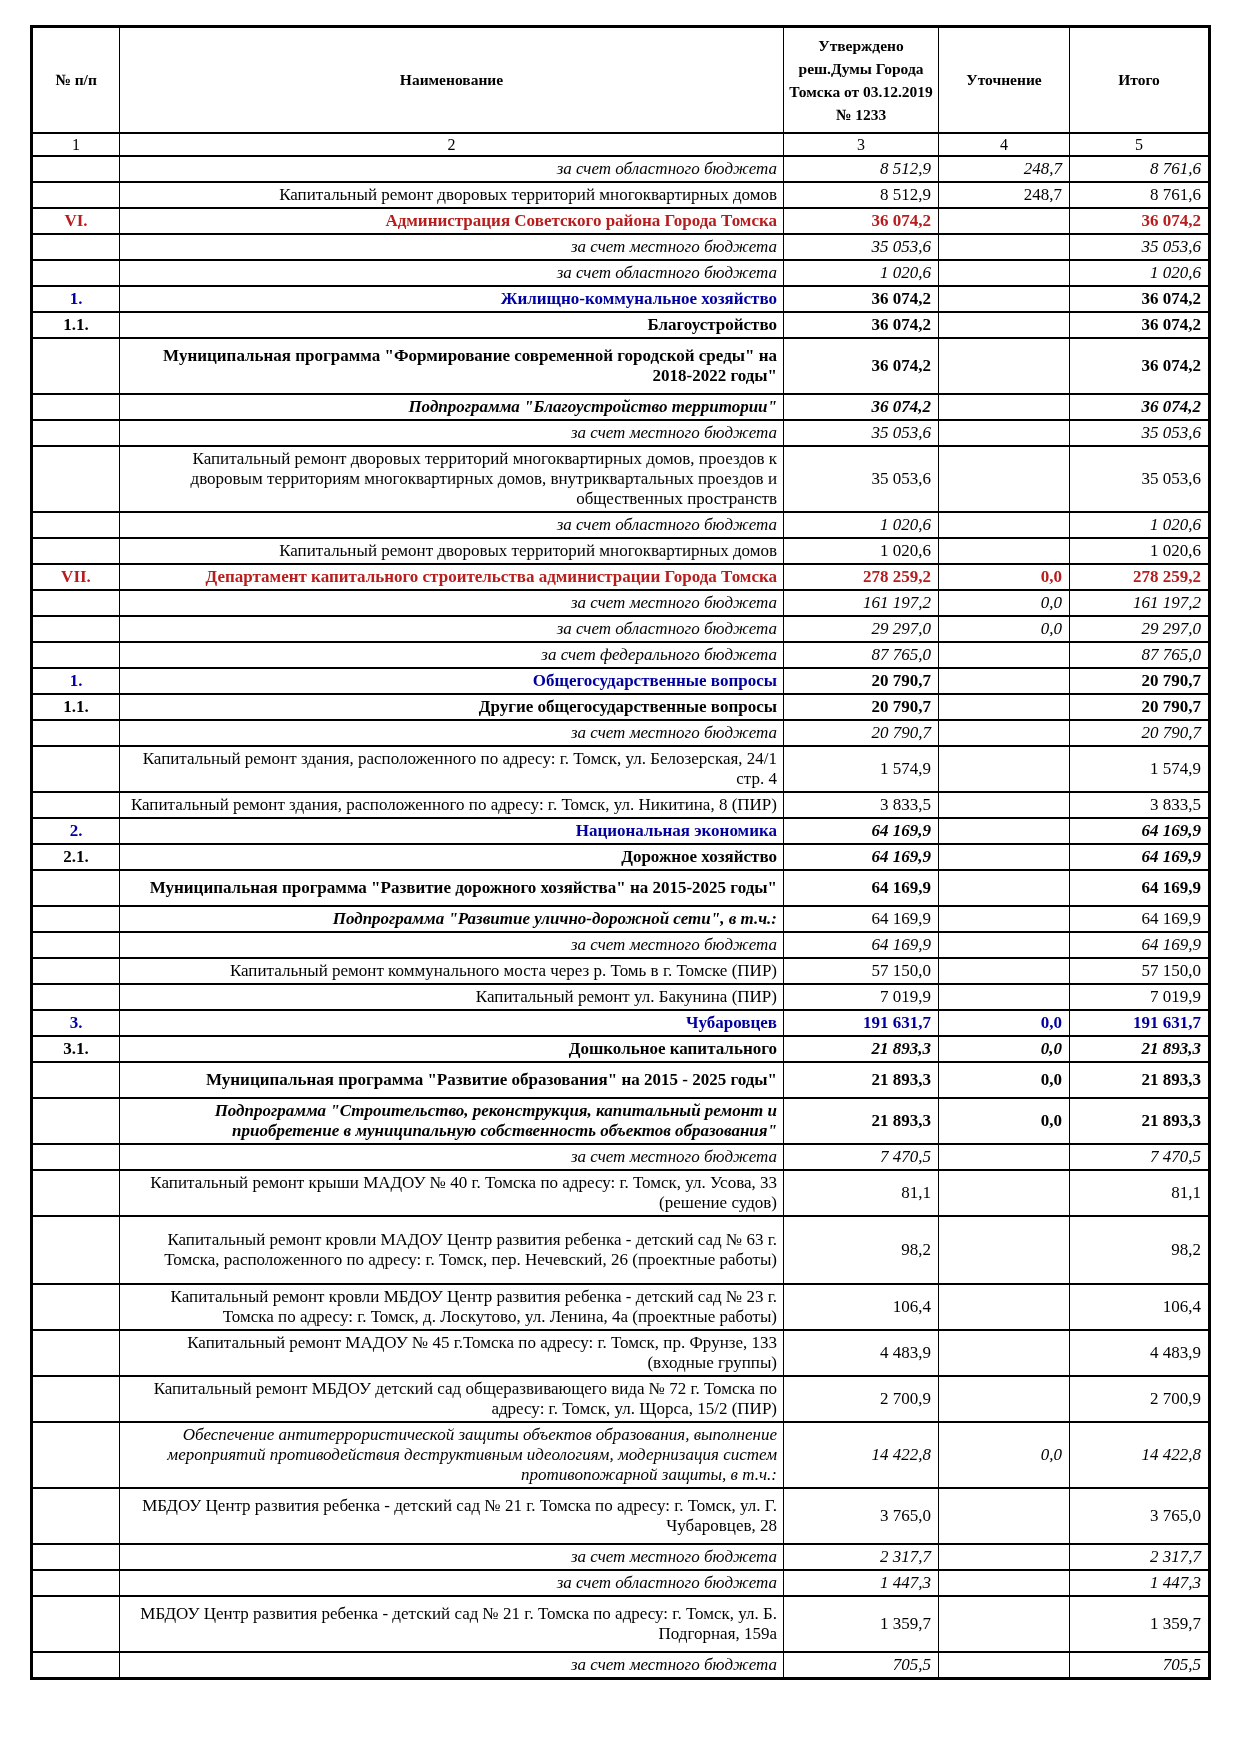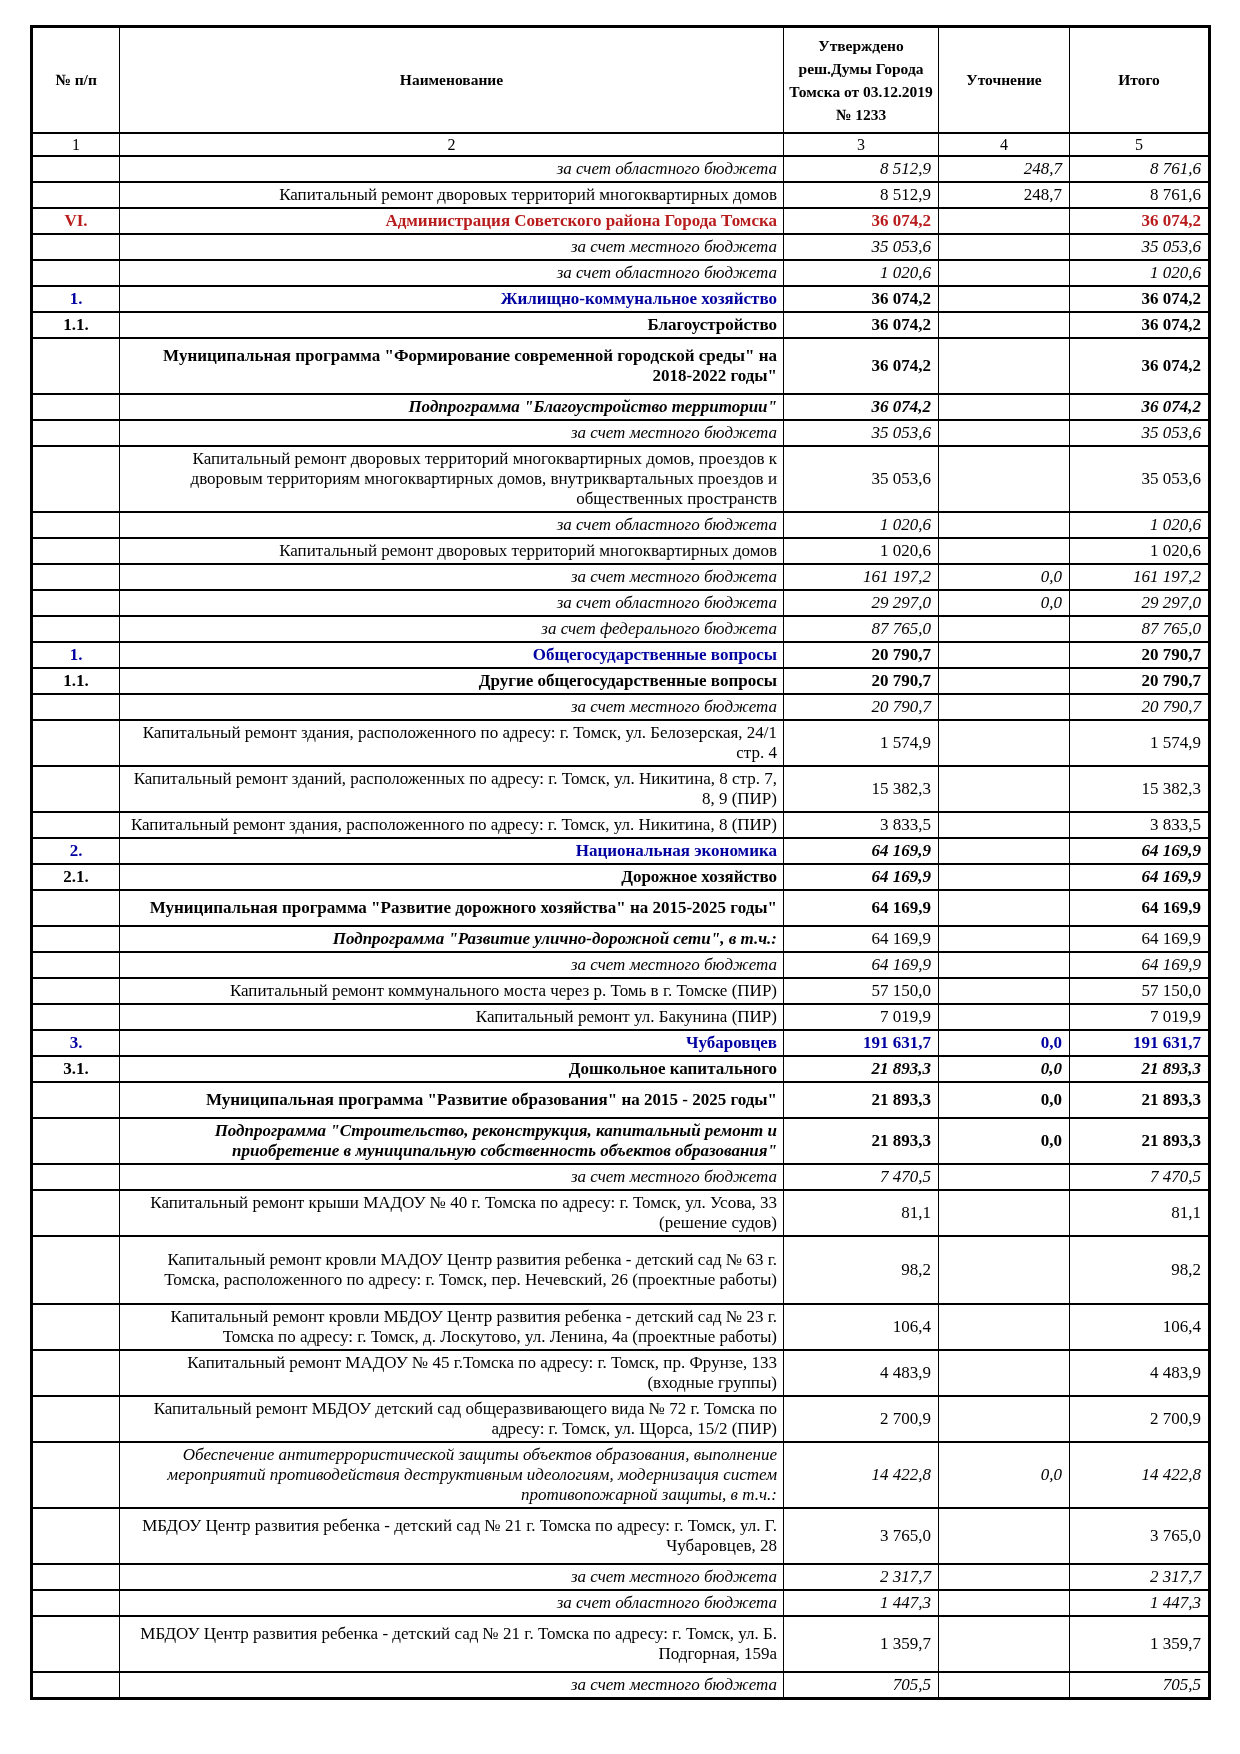--- a/index.html
+++ b/index.html
@@ -175,20 +175,27 @@
           <td class="valc i">1 020,6</td>
         </tr>
         <tr>
           <td class="numc"></td>
           <td class="namec">Капитальный ремонт дворовых территорий многоквартирных домов</td>
           <td class="valc">1 020,6</td>
           <td class="valc"></td>
           <td class="valc">1 020,6</td>
         </tr>
         <tr>
+          <td class="numc b red">VII.</td>
+          <td class="namec b red">Департамент капитального строительства администрации Города Томска</td>
+          <td class="valc b red">278 259,2</td>
+          <td class="valc b red">0,0</td>
+          <td class="valc b red">278 259,2</td>
+        </tr>
+        <tr>
           <td class="numc i"></td>
           <td class="namec i">за счет местного бюджета</td>
           <td class="valc i">161 197,2</td>
           <td class="valc i">0,0</td>
           <td class="valc i">161 197,2</td>
         </tr>
         <tr>
           <td class="numc i"></td>
           <td class="namec i">за счет областного бюджета</td>
           <td class="valc i">29 297,0</td>
@@ -222,27 +229,20 @@
           <td class="valc i">20 790,7</td>
           <td class="valc i"></td>
           <td class="valc i">20 790,7</td>
         </tr>
         <tr>
           <td class="numc"></td>
           <td class="namec">Капитальный ремонт здания, расположенного по адресу: г. Томск, ул. Белозерская, 24/1 стр. 4</td>
           <td class="valc">1 574,9</td>
           <td class="valc"></td>
           <td class="valc">1 574,9</td>
-        </tr>
-        <tr>
-          <td class="numc"></td>
-          <td class="namec">Капитальный ремонт зданий, расположенных  по адресу: г. Томск, ул. Никитина, 8 стр. 7, 8, 9 (ПИР)</td>
-          <td class="valc">15 382,3</td>
-          <td class="valc"></td>
-          <td class="valc">15 382,3</td>
         </tr>
         <tr>
           <td class="numc"></td>
           <td class="namec">Капитальный ремонт здания, расположенного  по адресу: г. Томск, ул. Никитина, 8 (ПИР)</td>
           <td class="valc">3 833,5</td>
           <td class="valc"></td>
           <td class="valc">3 833,5</td>
         </tr>
         <tr>
           <td class="numc b blue">2.</td>

